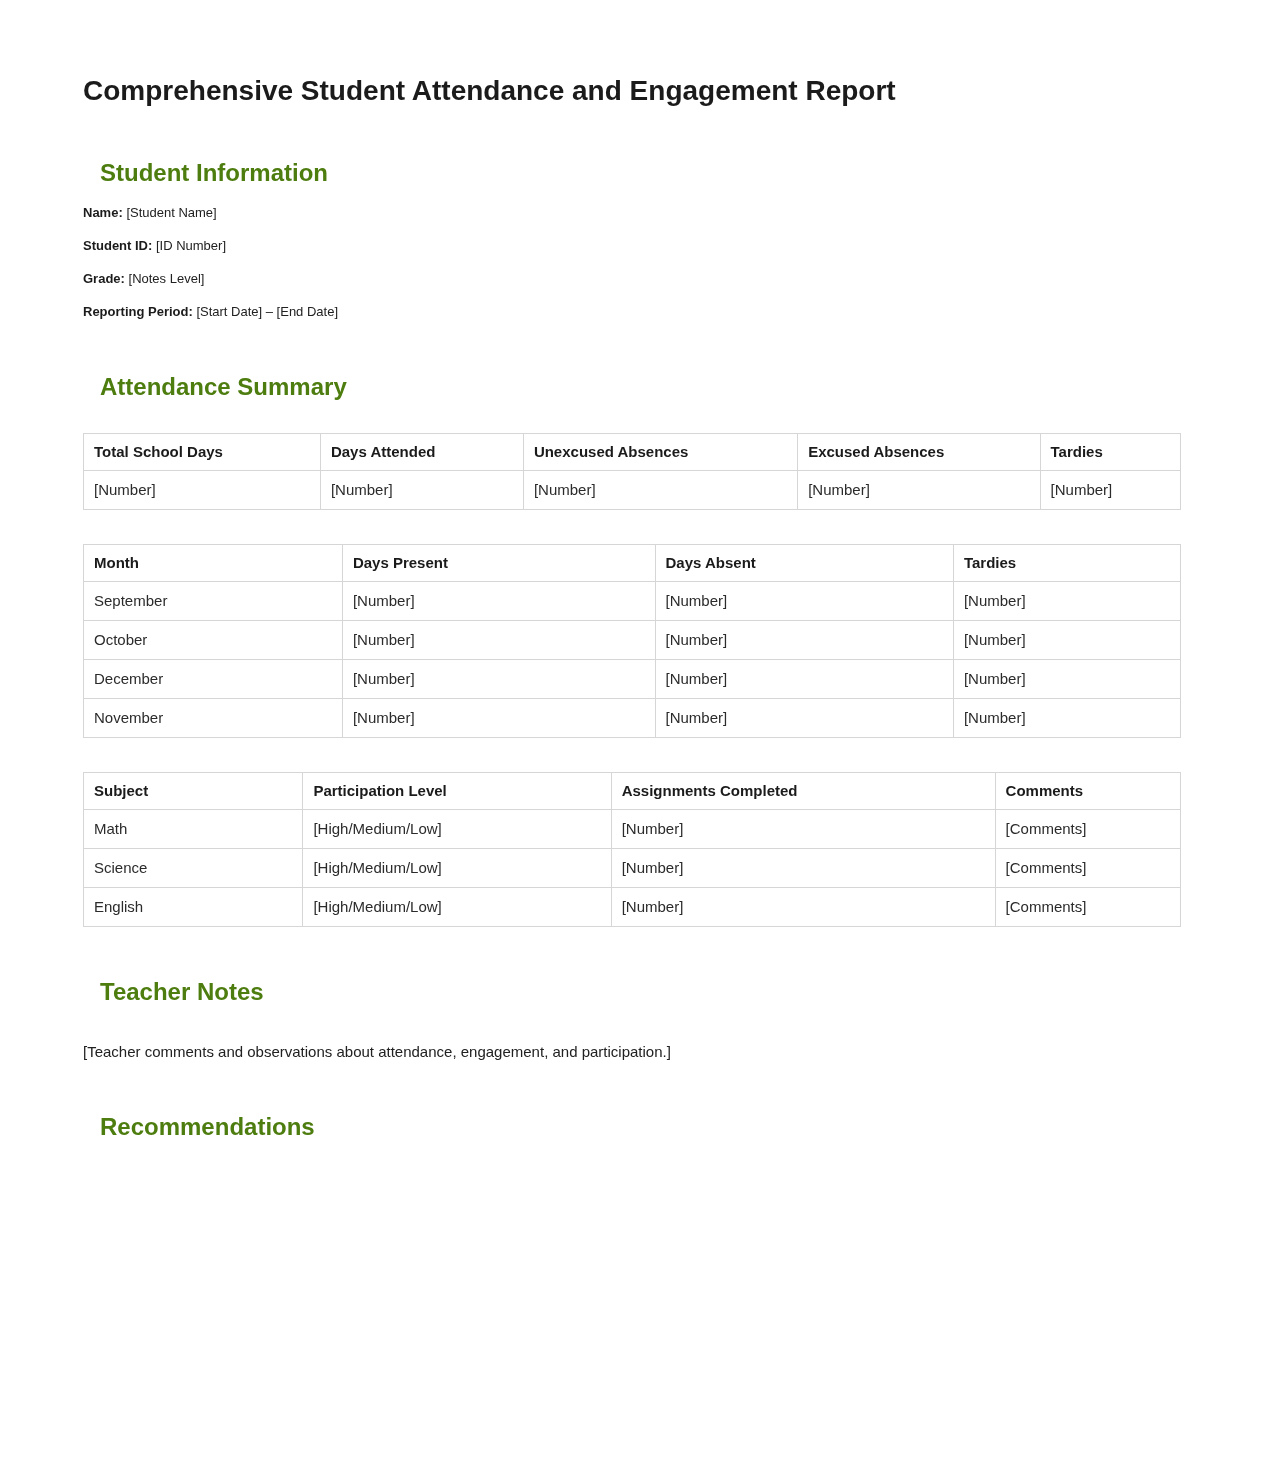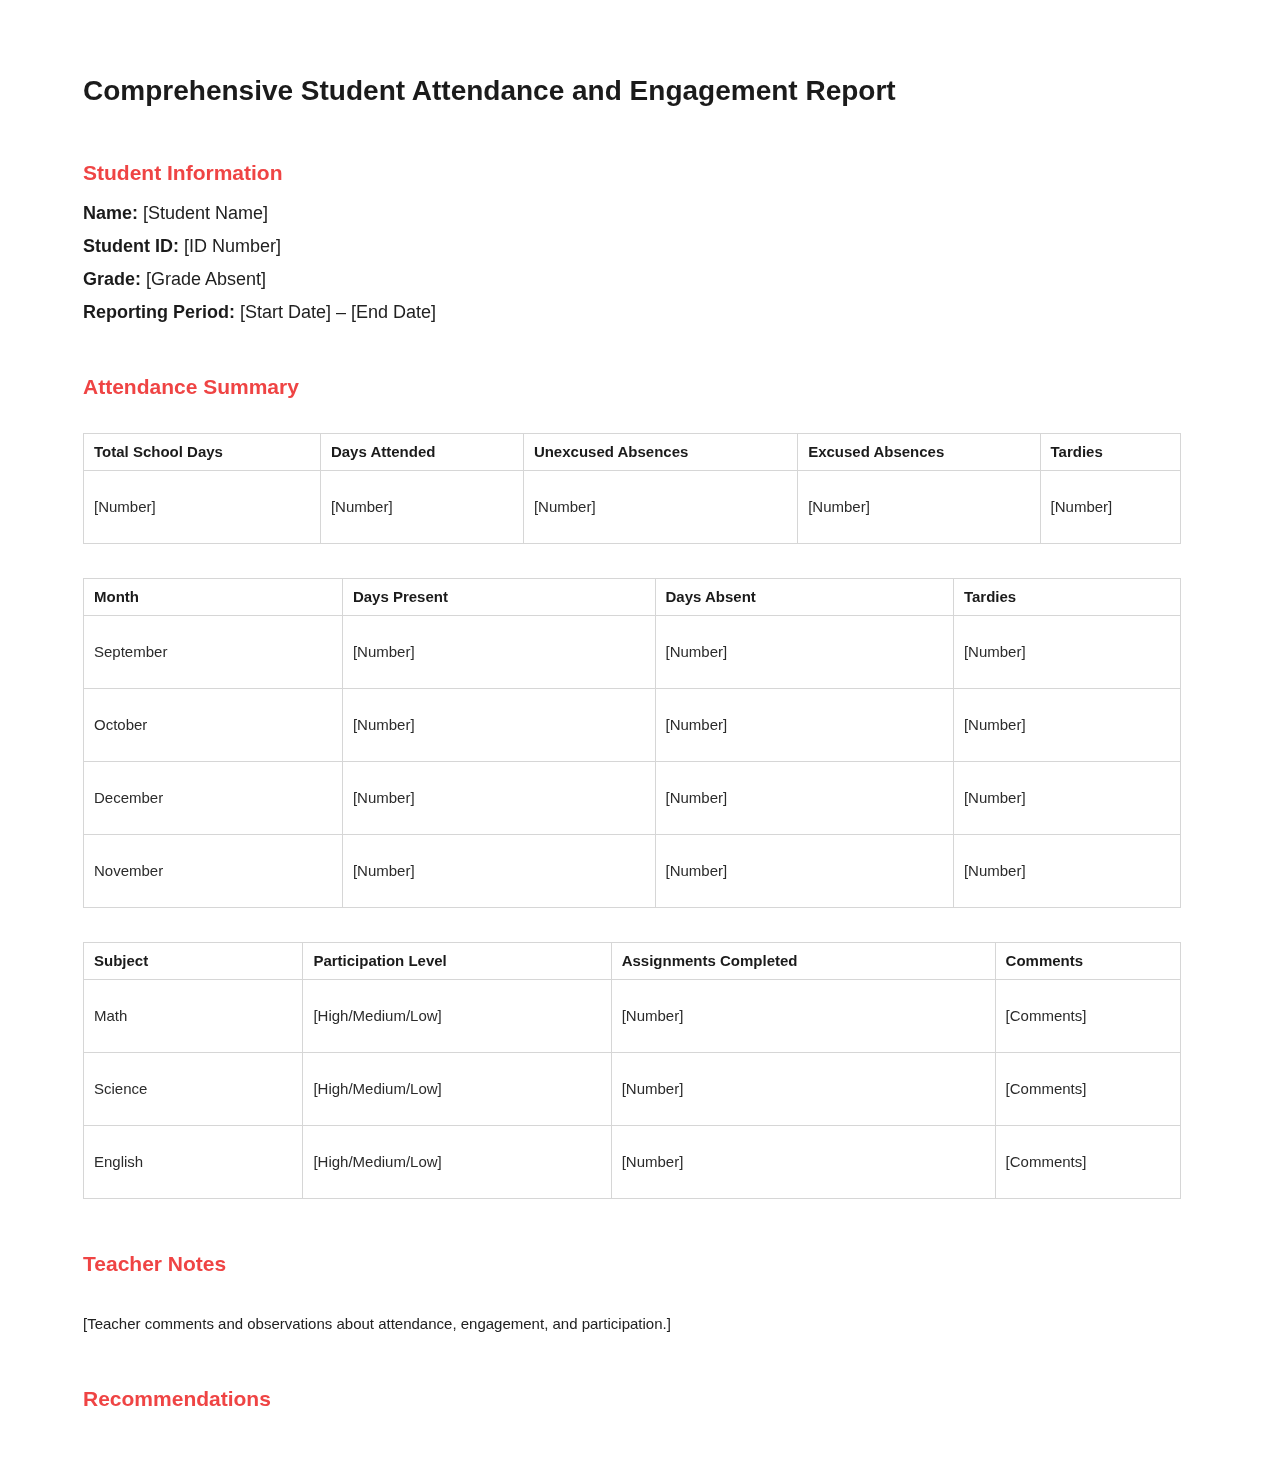--- a/index.html
+++ b/index.html
@@ -17,28 +17,28 @@
   }
   h1 {
     font-size: 28px;
     line-height: 34px;
     font-weight: 700;
     margin: 0;
     color: #1b1b1b;
     letter-spacing: 0;
   }
   h2 {
-    font-size: 21px;
+    font-size: 24px;
     line-height: 25px;
     font-weight: 700;
-    margin: 52px 0 0 0;
-    color: #ef4444;
+    margin: 52px 0 0 17px;
+    color: #4d7c0f;
   }
   p.field {
-    font-size: 18px;
+    font-size: 13px;
     line-height: 20px;
     margin: 13px 0 0 0;
   }
   p.field:first-of-type { margin-top: 18px; }
   p.field strong { font-weight: 700; color: #1b1b1b; }
   p.note {
     font-size: 15px;
     line-height: 20px;
     margin: 38px 0 0 0;
   }
@@ -58,42 +58,42 @@
     white-space: nowrap;
   }
   th {
     font-weight: 700;
     color: #1b1b1b;
     padding: 8px 10px;
   }
   td {
     font-weight: 400;
     color: #2b2b2b;
-    padding: 26px 10px;
+    padding: 9px 10px;
   }
 </style>
 </head>
 <body>
 
 <div class="page">
 
   <h1>Comprehensive Student Attendance and Engagement Report</h1>
 
   <h2>Student Information</h2>
   <p class="field">
     <strong>Name:</strong>
     <span>[Student Name]</span>
   </p>
   <p class="field">
     <strong>Student ID:</strong>
     <span>[ID Number]</span>
   </p>
   <p class="field">
     <strong>Grade:</strong>
-    <span>[Grade Absent]</span>
+    <span>[Notes Level]</span>
   </p>
   <p class="field">
     <strong>Reporting Period:</strong>
     <span>[Start Date] – [End Date]</span>
   </p>
 
   <h2>Attendance Summary</h2>
   <table>
     <colgroup>
       <col style="width:21.6%">

